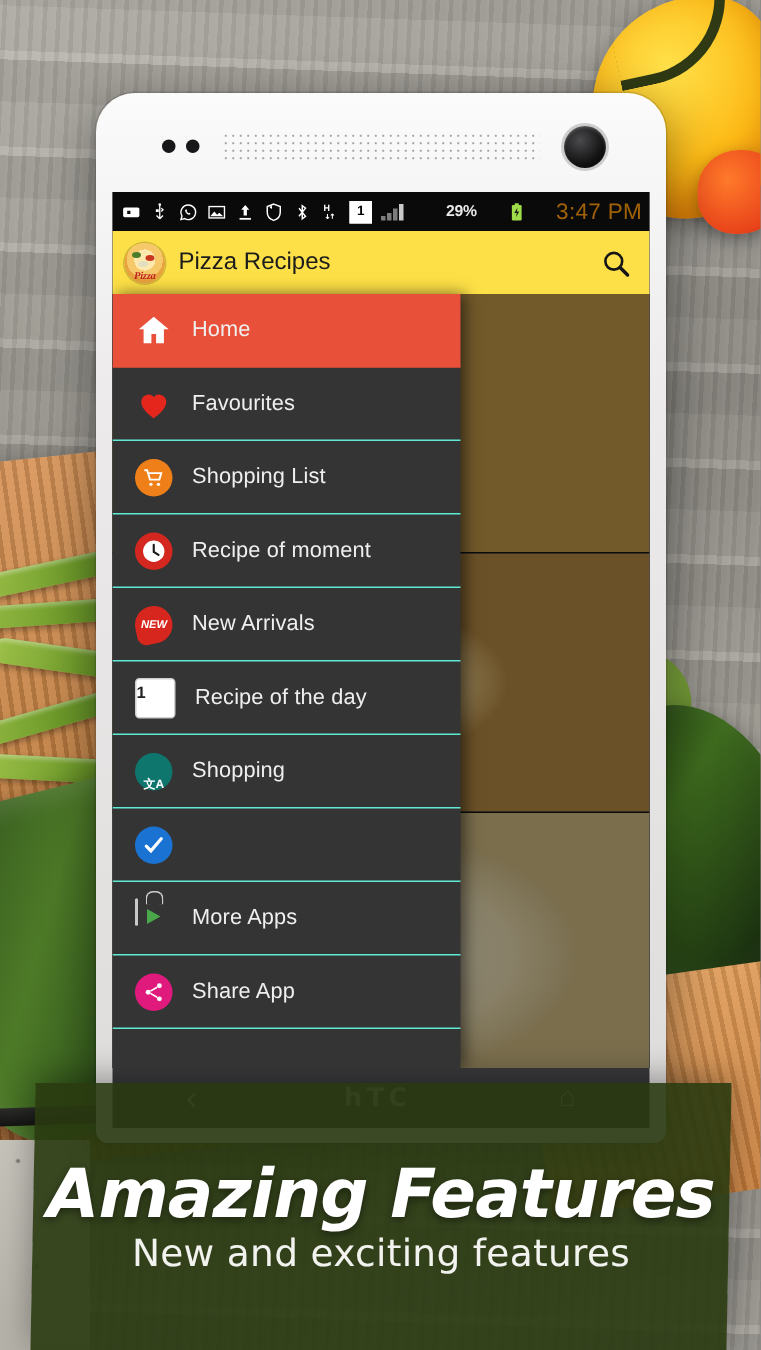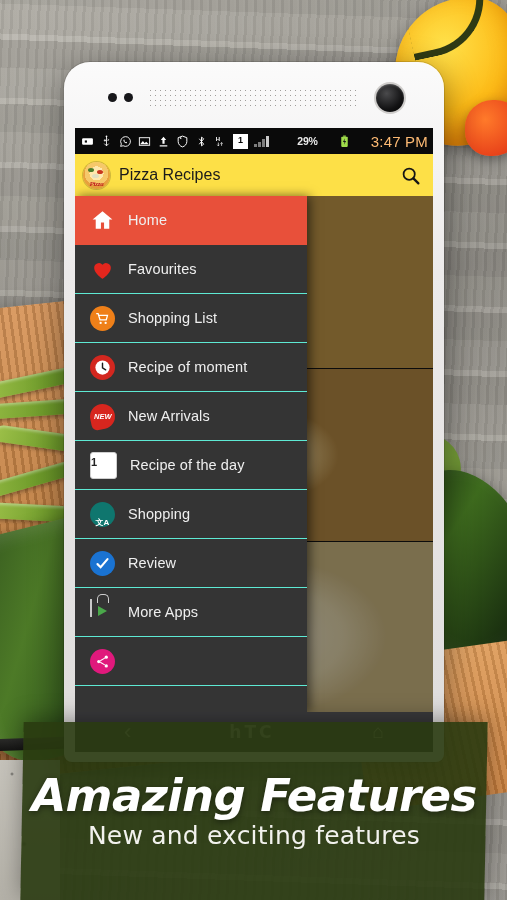--- a/index.html
+++ b/index.html
@@ -137,21 +137,21 @@
   
   .statusbar{
     height:26px;background:#0a0a0a;color:#fff;
     display:flex;align-items:center;padding:0 5px 0 6px;gap:5px;
     font-size:11px;
   }
   .sb-icons{display:flex;align-items:center;gap:6px;flex:0 0 auto;}
   .sb-ic{width:13px;height:13px;display:block;}
   .sb-right{margin-left:auto;display:flex;align-items:center;gap:20px;}
   .sb-pct{font-size:10.5px;font-weight:bold;letter-spacing:-.2px;color:#e9e9e9;}
-  .sb-time{font-size:15px;color:#fdba74;letter-spacing:.2px;text-align:right;}
+  .sb-time{font-size:15px;color:#a16207;letter-spacing:.2px;text-align:right;}
   .sim{
     width:13px;height:13px;border:1.5px solid #fff;background:#fff;color:#000;
     font-size:9px;font-weight:bold;line-height:11px;text-align:center;
   }
   .signal{width:15px;height:12px;position:relative;}
   .signal i{position:absolute;bottom:0;width:3px;background:#7d7d7d;display:block;}
 
   
   .toolbar{
     height:42px;background:#fde047;display:flex;align-items:center;
@@ -461,41 +461,41 @@
             </span>
             <span class="dr-label">Shopping</span>
           </div>
 
           <div class="dr-item">
             <span class="dr-ico ic-circle ic-rev">
               <svg width="15" height="15" viewBox="0 0 24 24">
                   <path d="M4 13l5 5L20 5" stroke="#fff" stroke-width="3.4" fill="none" stroke-linecap="round"></path>
                 </svg>
             </span>
-            <span class="dr-label">Review</span>
           </div>
 
           <div class="dr-item">
             <span class="dr-ico">
               <span class="ic-bag">
                 <span class="play-tri"></span>
               </span>
             </span>
             <span class="dr-label">More Apps</span>
           </div>
 
           <div class="dr-item">
             <span class="dr-ico ic-circle ic-share">
               <svg width="15" height="15" viewBox="0 0 24 24">
                   <circle cx="18" cy="5" r="2.6" fill="#fff"></circle>
                   <circle cx="6" cy="12" r="2.6" fill="#fff"></circle>
                   <circle cx="18" cy="19" r="2.6" fill="#fff"></circle>
                   <path d="M8.4 10.8l7.2-4.2M8.4 13.2l7.2 4.2" stroke="#fff" stroke-width="1.8"></path>
                 </svg>
             </span>
+            <span class="dr-label">Share App</span>
           </div>
 
           <div class="dr-filler"></div>
         </div>
       </div>
     </div>
 
     <div class="navbar">
       <span class="nav-ic" style="font-size:22px">‹</span>
       <span class="htc-word">hTC</span>

